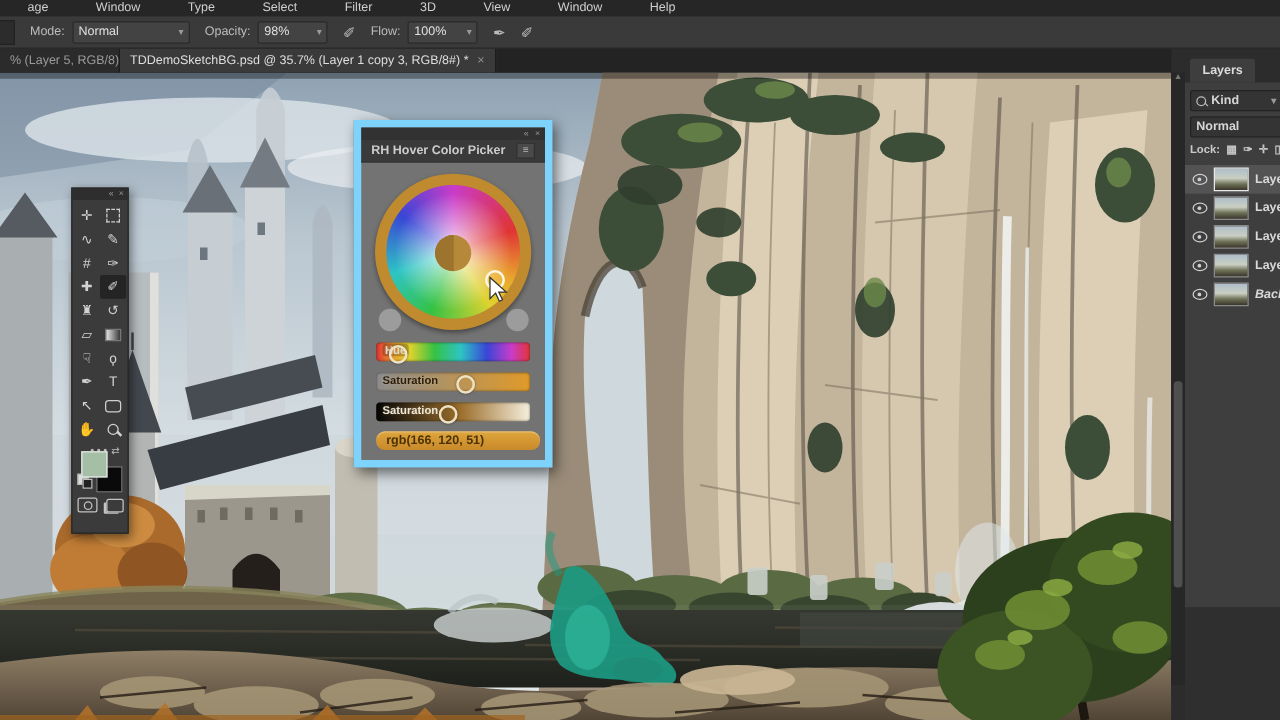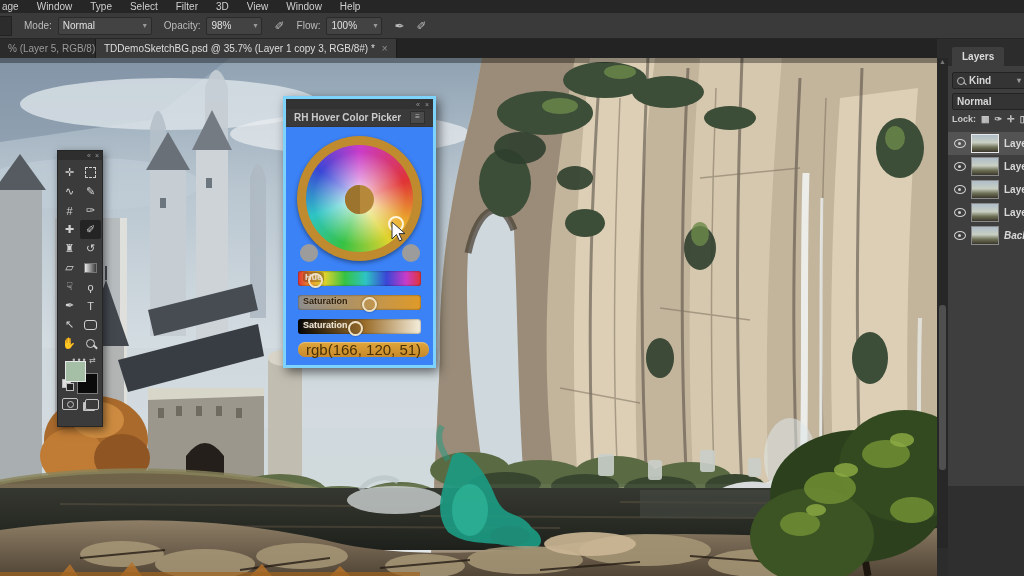--- a/index.html
+++ b/index.html
@@ -1,21 +1,21 @@
 <!DOCTYPE html>
 <html><head>
 <meta charset="utf-8">
 <style>
   html,body{margin:0;padding:0;background:#1e1e1e;}
   body{width:1024px;height:576px;overflow:hidden;position:relative;
        font-family:"Liberation Sans",sans-serif;-webkit-font-smoothing:antialiased;}
   
   #menubar{position:absolute;left:0;top:0;width:1024px;height:13px;background:#262626;
            display:flex;align-items:center;color:#cfcfcf;font-size:10px;z-index:30;}
-  #menubar span{padding:0 9px;white-space:nowrap;}
+  #menubar span{padding:0 9px;white-space:nowrap;margin-left:20px;}
   #menubar span:first-child{padding-left:2px;}
   
   #optionsbar{position:absolute;left:0;top:13px;width:1024px;height:25px;background:#3a3a3a;
               border-bottom:1px solid #262626;display:flex;align-items:center;color:#c9c9c9;
               font-size:10px;z-index:30;}
   .opt-label{margin-left:12px;color:#bdbdbd;}
   .opt-box{display:inline-flex;align-items:center;justify-content:space-between;
            background:#434343;border:1px solid #2a2a2a;border-radius:2px;height:16px;
            padding:0 4px;margin-left:6px;color:#e0e0e0;}
   .opt-box .chev{color:#9a9a9a;font-size:8px;margin-left:8px;}
@@ -78,22 +78,22 @@
   #bg-swatch{position:absolute;left:19px;top:222px;width:19px;height:19px;background:#0a0a0a;
              border:1px solid #7a7a7a;z-index:1;}
   #swap-ic{position:absolute;left:31px;top:205px;color:#bdbdbd;font-size:8px;}
   #mini-fgbg{position:absolute;left:4px;top:228px;width:7px;height:7px;border:1px solid #bbb;background:#ddd;}
   #mini-fgbg::after{content:"";position:absolute;left:3px;top:3px;width:6px;height:6px;background:#222;border:1px solid #bbb;}
   .qmask{display:inline-block;width:14px;height:10px;border:1px solid #c4c4c4;border-radius:2px;position:relative;}
   .qmask::after{content:"";position:absolute;left:4px;top:2px;width:5px;height:5px;border:1px solid #c4c4c4;border-radius:50%;}
   .smode{display:inline-block;width:12px;height:9px;border:1px solid #c4c4c4;border-radius:2px;box-shadow:-3px 2px 0 -1px #c4c4c4;}
   #tb-bottom{position:absolute;left:0;top:247px;width:44px;display:flex;justify-content:space-around;align-items:center;}
   
-  #picker{position:absolute;left:283px;top:96px;width:147px;height:266px;background:#3b82f6;
-          border:3px solid #7dd3fc;box-shadow:3px 4px 10px rgba(0,0,0,.55);z-index:50;}
+  #picker{position:absolute;left:283px;top:96px;width:147px;height:266px;background:#737373;
+          border:6px solid #7dd3fc;box-shadow:3px 4px 10px rgba(0,0,0,.55);z-index:50;}
   #picker .mini-title{height:10px;background:#323232;display:flex;justify-content:flex-end;align-items:center;
           color:#9a9a9a;font-size:7px;padding-right:4px;gap:5px;}
   #picker-titlerow{height:17px;display:flex;align-items:center;justify-content:space-between;
           padding:0 8px 0 8px;background:#3a3a3a;border-bottom:1px solid #333;}
   #picker-title{color:#cccccc;font-size:10px;font-weight:bold;}
   #picker-menu{width:13px;height:11px;background:#4a4a4a;border:1px solid #2e2e2e;color:#bbb;
           font-size:8px;line-height:10px;text-align:center;}
   #wheel-wrap{position:absolute;left:0;top:30px;width:147px;height:140px;}
   #wheel-ring{position:absolute;left:11px;top:7px;width:125px;height:125px;border-radius:50%;
           background:#c08a2e;box-shadow:0 2px 4px rgba(0,0,0,.4);}
@@ -108,21 +108,21 @@
   .slider .slabel{position:absolute;left:5px;top:1px;font-size:9px;font-weight:bold;color:#2c1c08;
           text-shadow:0 0 2px rgba(255,255,255,.25);}
   .shandle{position:absolute;top:2px;width:11px;height:11px;border-radius:50%;
            border:2px solid #efe2c4;background:transparent;box-shadow:0 0 2px rgba(0,0,0,.5);}
   #hue-slider{top:172px;background:linear-gradient(90deg,#e23434,#e9a62e 12%,#ded32e 22%,#35c244 38%,#2ec4c4 55%,#3946d6 72%,#c93cc9 88%,#e23434 100%);}
   #hue-slider .slabel{color:#2a1206;background:rgba(40,10,10,.25);border-radius:3px;padding:0 2px;color:#e8d7c8;}
   #sat-slider{top:196px;background:linear-gradient(90deg,#8d8d8d,#e09a28);}
   #bri-slider{top:220px;background:linear-gradient(90deg,#050505,#9c6f2d 55%,#f6efdd 100%);}
   #rgb-pill{position:absolute;left:12px;top:243px;width:123px;height:15px;border-radius:7px;
             background:linear-gradient(180deg,#dfa63c,#c8892a);display:flex;align-items:center;
-            padding-left:8px;font-size:15px;color:#4a3205;font-weight:normal;
+            padding-left:8px;font-size:10px;color:#4a3205;font-weight:bold;
             box-shadow:inset 0 1px 1px rgba(255,255,255,.3);}
   
   #cursor{position:absolute;left:383px;top:213px;width:30px;height:32px;z-index:60;pointer-events:none;}
 </style>
 </head>
 <body>
 
 <div id="menubar">
   <span>age</span>
   <span>Window</span>

